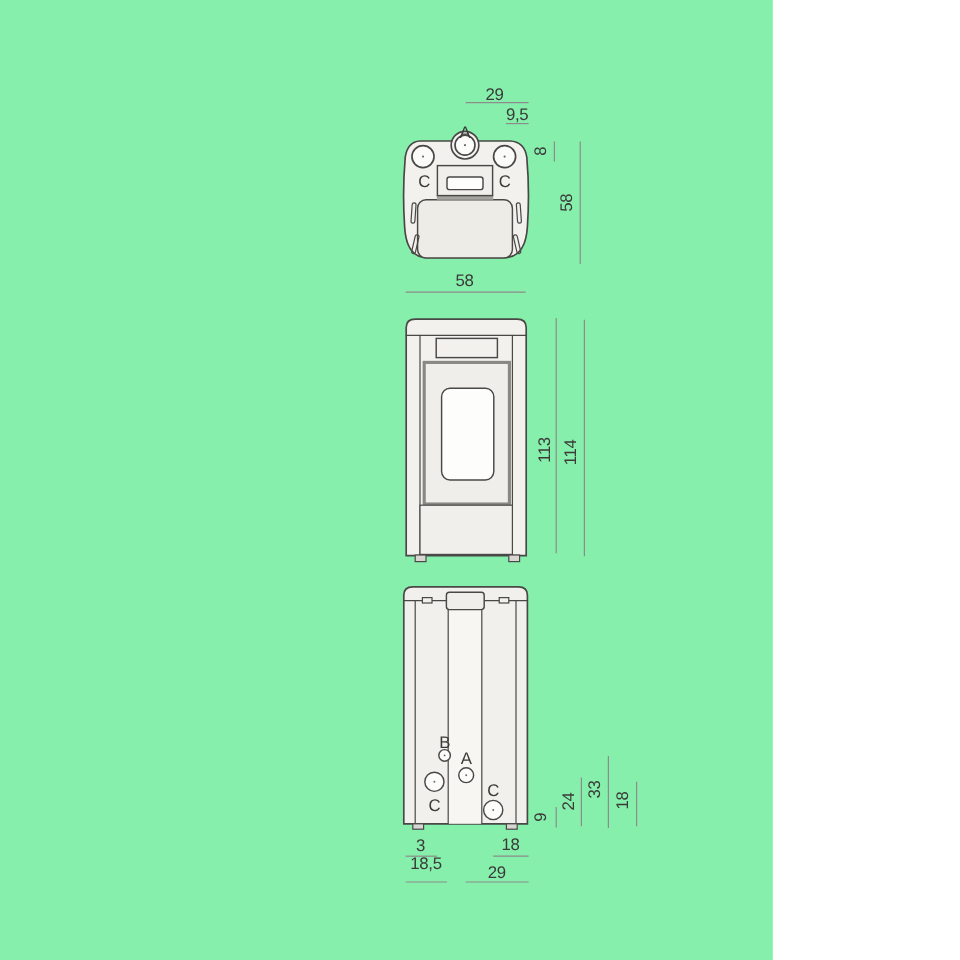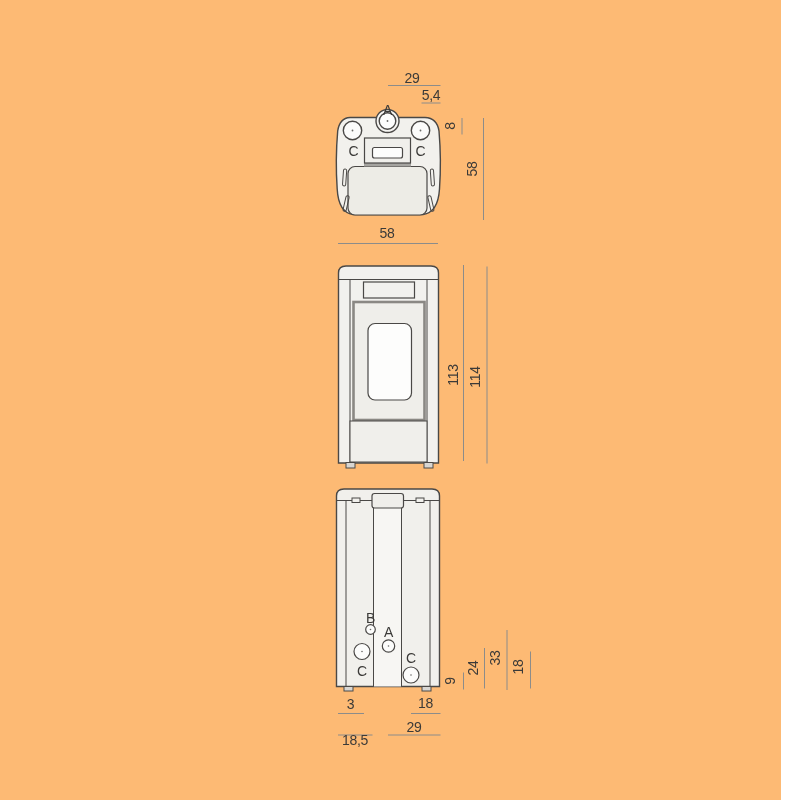--- a/index.html
+++ b/index.html
@@ -1,19 +1,19 @@
 <!DOCTYPE html>
 <html><head>
 <meta charset="utf-8">
 <style>
   html,body{margin:0;padding:0;background:#ffffff;}
   .canvas{
     position:relative;
-    width:781px;height:800px;
-    background:#fdba74;
+    width:644px;height:800px;
+    background:#86efac;
     font-family:"Liberation Sans", sans-serif;
     overflow:hidden;
   }
   .canvas svg{position:absolute;left:0;top:0;}
   .lbl{
     position:absolute;
     transform:translate(-50%,-50%);
     font-size:14px;
     letter-spacing:-0.3px;
     color:#3b3a38;
@@ -105,21 +105,21 @@
       <line x1="507" y1="630" x2="507" y2="690"></line>
       <line x1="530.5" y1="651.5" x2="530.5" y2="688.5"></line>
       <line x1="338" y1="713.5" x2="364" y2="713.5"></line>
       <line x1="411" y1="713.5" x2="440.5" y2="713.5"></line>
       <line x1="338" y1="735" x2="372.5" y2="735"></line>
       <line x1="388" y1="735" x2="440.5" y2="735"></line>
     </g>
   </svg>
 
   <span class="lbl" style="left:412px;top:77.5px">29</span>
-  <span class="lbl" style="left:431px;top:94.5px">5,4</span>
+  <span class="lbl" style="left:431px;top:94.5px">9,5</span>
   <span class="lbl v" style="left:449.5px;top:126px">8</span>
   <span class="lbl v" style="left:471.5px;top:169px">58</span>
   <span class="lbl" style="left:387px;top:233px">58</span>
   <span class="lbl" style="left:387.5px;top:110px">A</span>
   <span class="lbl" style="left:353.5px;top:150.5px">C</span>
   <span class="lbl" style="left:420.5px;top:150.5px">C</span>
 
   <span class="lbl v" style="left:452.5px;top:374.5px">113</span>
   <span class="lbl v" style="left:475px;top:377px">114</span>
 
@@ -128,16 +128,16 @@
   <span class="lbl" style="left:362px;top:670.5px">C</span>
   <span class="lbl" style="left:411px;top:658px">C</span>
 
   <span class="lbl v" style="left:449.5px;top:680.5px">9</span>
   <span class="lbl v" style="left:472.5px;top:668px">24</span>
   <span class="lbl v" style="left:495px;top:658px">33</span>
   <span class="lbl v" style="left:518px;top:667px">18</span>
 
   <span class="lbl" style="left:350.5px;top:703.5px">3</span>
   <span class="lbl" style="left:425.5px;top:702.5px">18</span>
-  <span class="lbl" style="left:355px;top:740px">18,5</span>
+  <span class="lbl" style="left:355px;top:719px">18,5</span>
   <span class="lbl" style="left:414px;top:727px">29</span>
 
 </div>
 
 </body></html>

